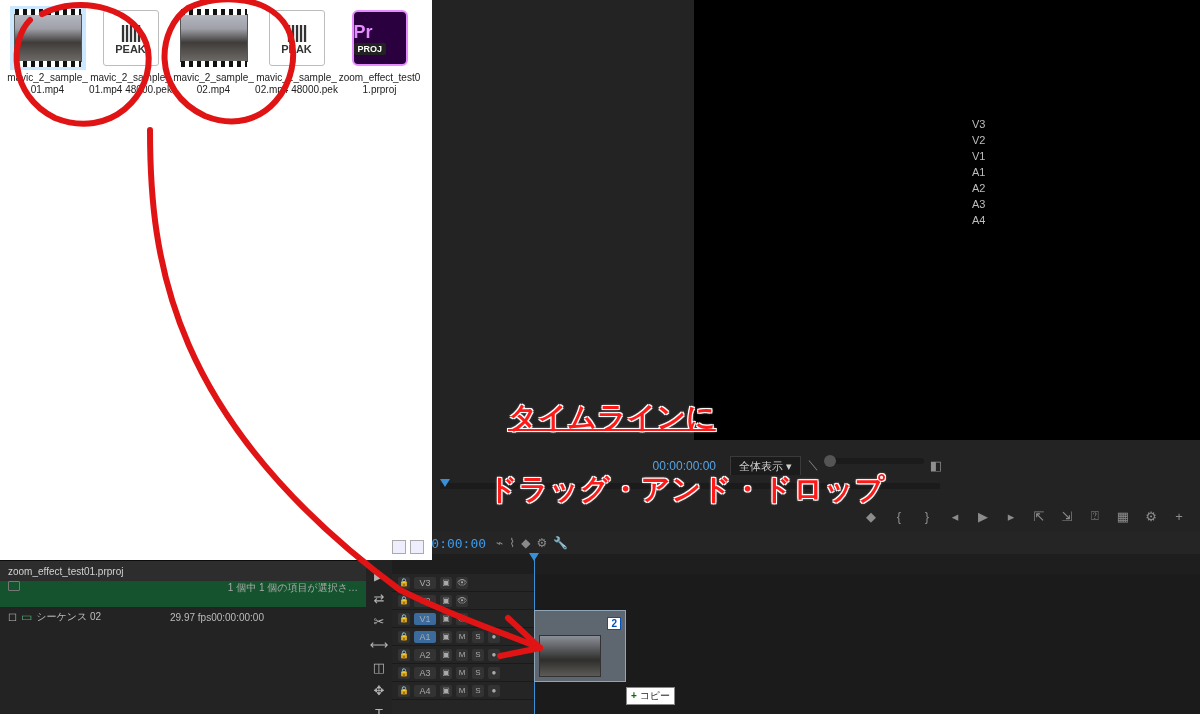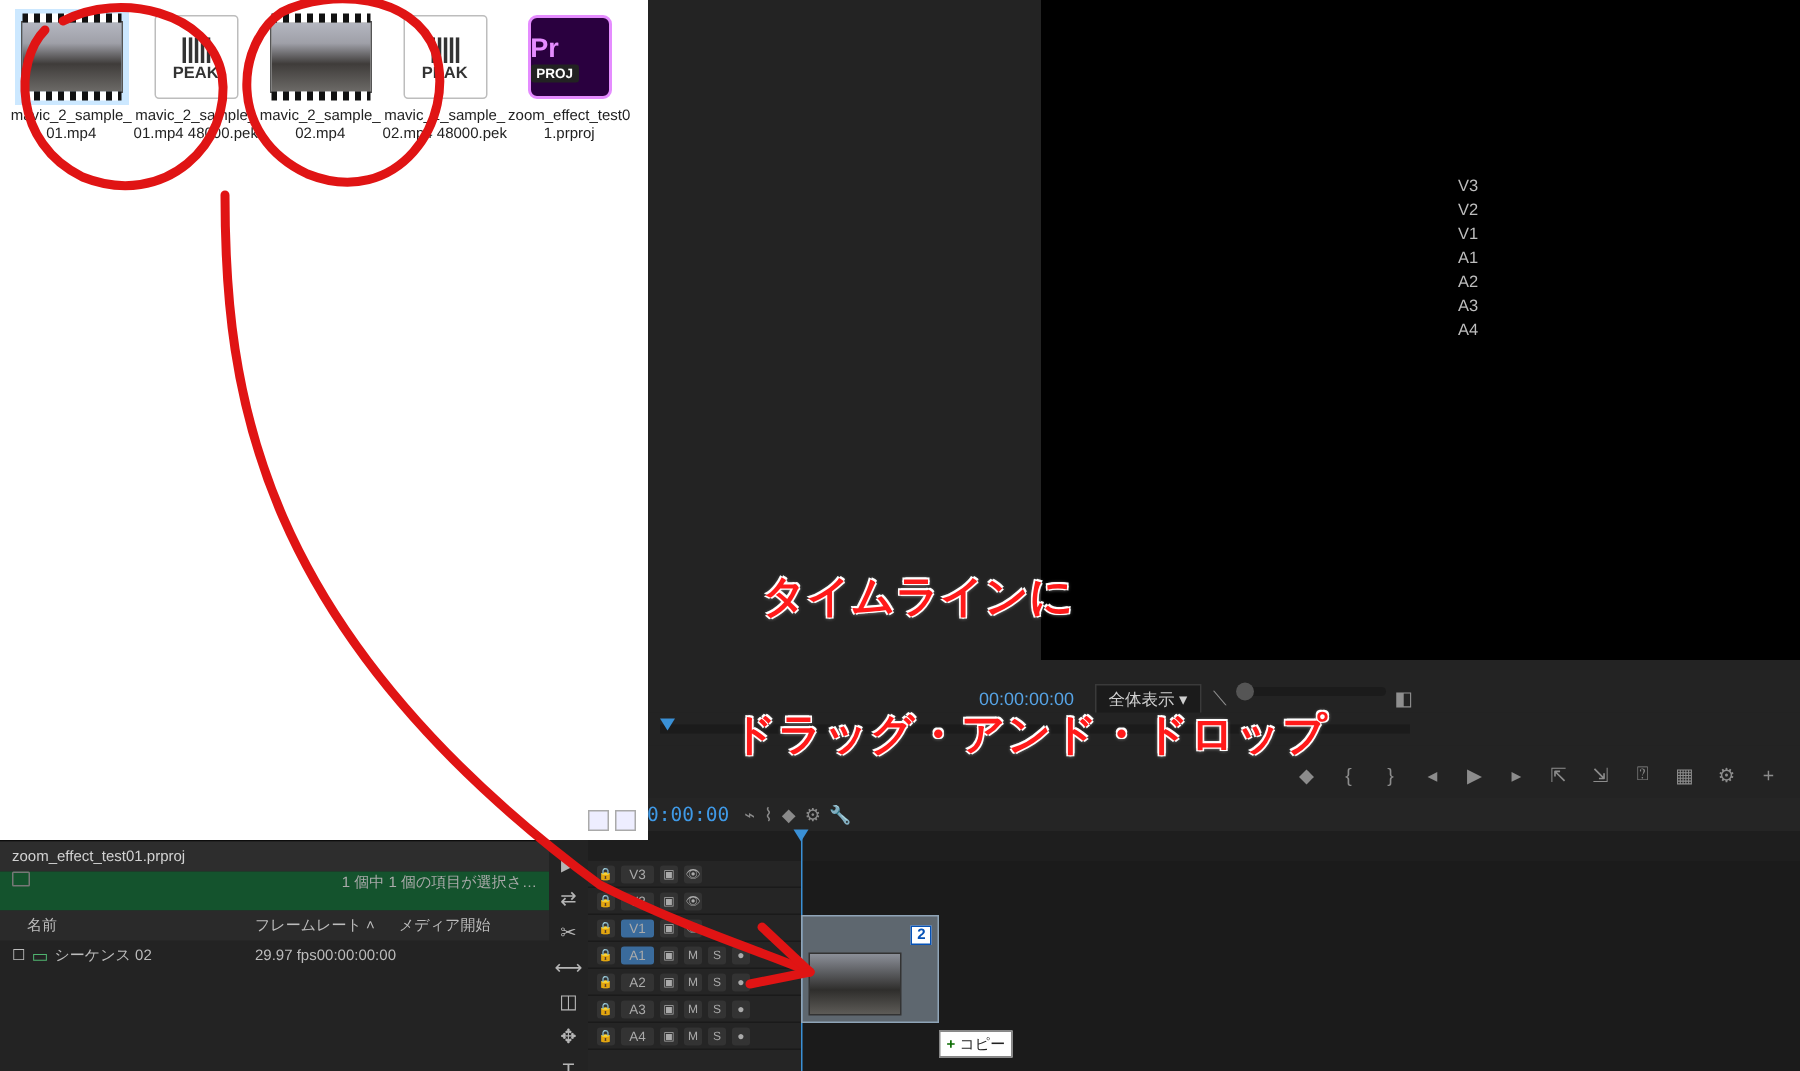--- a/index.html
+++ b/index.html
@@ -83,21 +83,21 @@
 
   
   .drag-ghost { position:absolute; left:534px; top:610px; width:92px; height:72px; background:rgba(150,165,180,.55); border:1px solid #8fa4b7; z-index:5; }
   .drag-ghost .clipthumb { position:absolute; left:4px; top:24px; width:62px; height:42px; background:linear-gradient(180deg,#8b8f98 0,#2f2e2c 60%,#5d5b57 100%); border:1px solid #333; }
   .drag-ghost .dup { position:absolute; right:4px; top:6px; background:#fff; color:#0652b6; font-size:10px; font-weight:700; padding:0 3px; border:1px solid #0652b6; }
   .copy-tip { position:absolute; left:626px; top:687px; background:#fff; color:#222; font-size:10px; padding:1px 4px; border:1px solid #888; z-index:6; }
   .copy-tip:before{content:"+ "; color:#0a6b00; font-weight:700;}
 
   
   .annot { position:absolute; color:#ff1a1a; font-weight:800; font-size:29px; text-shadow: -1px -1px 0 #fff, 1px -1px 0 #fff, -1px 1px 0 #fff, 1px 1px 0 #fff, 0 0 3px #fff; z-index:10; }
-  .annot1 { left:508px; top:378px; }
+  .annot1 { left:508px; top:398px;text-decoration:underline; }
   .annot2 { left:488px; top:470px; letter-spacing:1px;font-family:Liberation Serif, serif; }
   svg.hand { position:absolute; z-index:9; pointer-events:none; }
 
   .bin-ico { display:inline-block; width:12px; height:10px; border:1px solid #777; border-radius:1px; }
   .fb-view { position:absolute; right:8px; bottom:6px; display:flex; gap:4px; }
   .fb-view .vbtn { width:14px;height:14px;border:1px solid #aaa;background:#eef; }
 
 </style>
 </head>
 <body>
@@ -196,25 +196,20 @@
 
 <div class="project-panel">
   <div class="project-tab">
       <span>zoom_effect_test01.prproj</span>
     </div>
   <div class="project-info">
     <span class="bin-ico"></span>
     <span class="spacer"></span>
     <span>1 個中 1 個の項目が選択さ…</span>
   </div>
-  <div class="project-head">
-    <div class="col1">名前</div>
-    <div class="col2"><span>フレームレート</span> ˄</div>
-    <div class="col3">メディア開始</div>
-  </div>
   <div class="project-row">
     <div class="col1">
         <span>☐</span>
         <span class="seq-ico">▭</span>
         <span>シーケンス 02</span>
       </div>
     <div class="col2">29.97 fps</div>
     <div class="col3">00:00:00:00</div>
   </div>
 </div>

